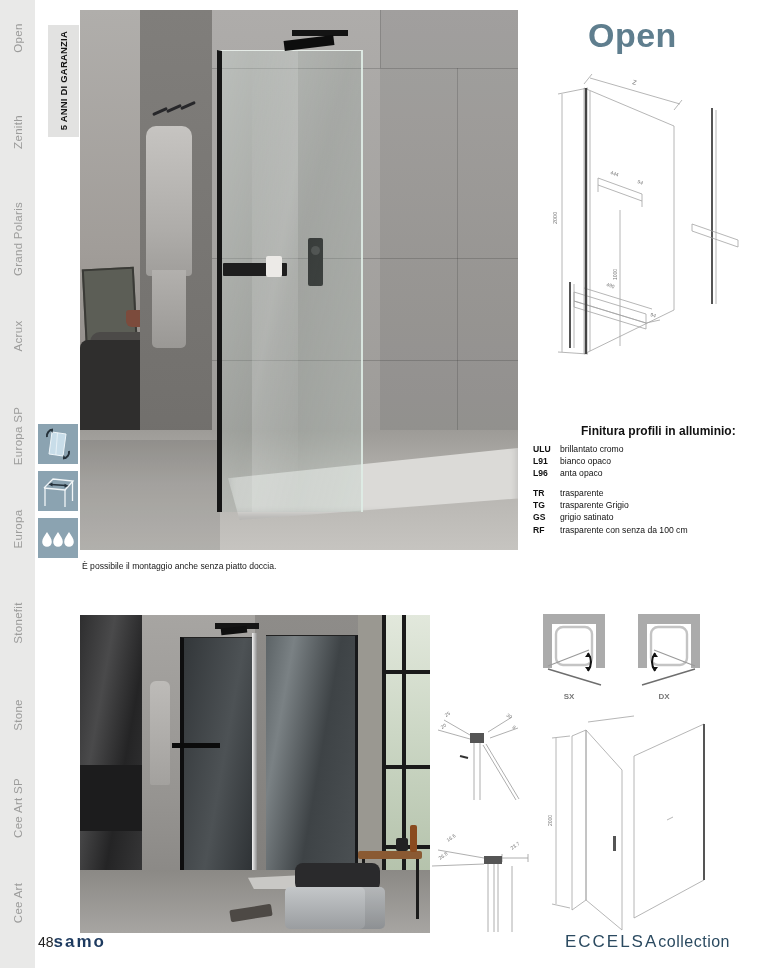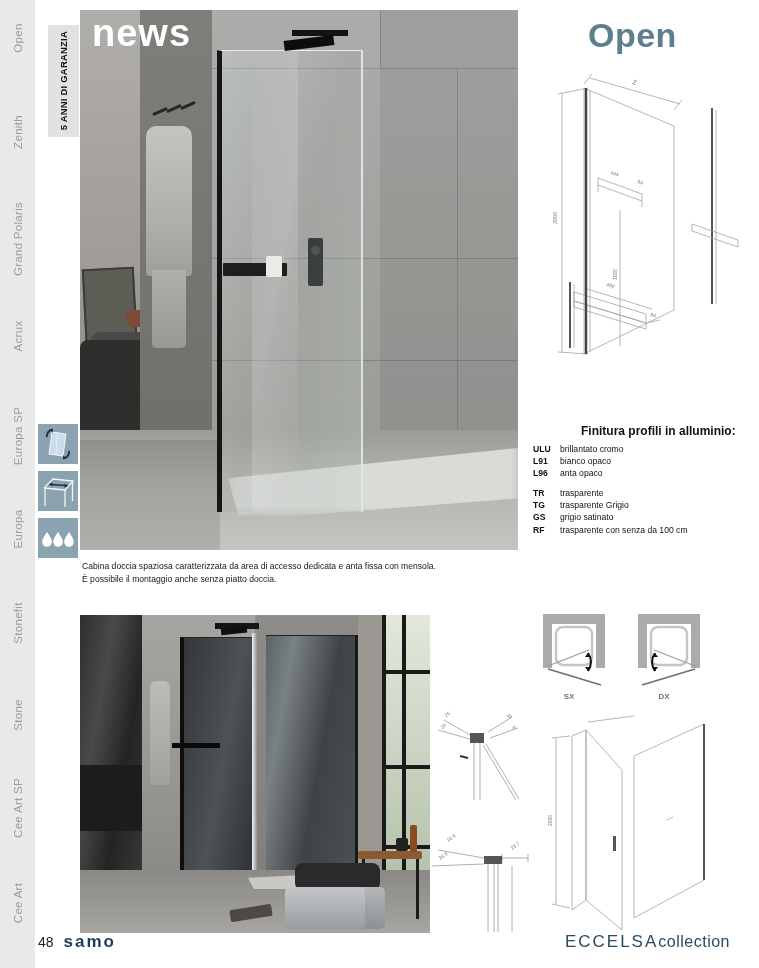--- a/index.html
+++ b/index.html
@@ -111,21 +111,21 @@
   .p2-jar { position:absolute; left:316px; top:223px; width:12px; height:13px; background:#222; border-radius:2px; }
   .p2-case { position:absolute; left:205px; top:272px; width:100px; height:42px; border-radius:5px;
              background:linear-gradient(180deg,#c4c7c9,#9a9da0);
              box-shadow:inset -20px 0 0 rgba(0,0,0,.08); }
   .p2-duffel { position:absolute; left:215px; top:248px; width:85px; height:28px; background:#2a2a2c; border-radius:8px; }
   .p2-shoes { position:absolute; left:150px; top:292px; width:42px; height:12px; background:#4d4945; transform:rotate(-9deg); border-radius:2px; }
 
   
   .footer { position:absolute; left:38px; top:932px; width:692px; display:flex; justify-content:space-between; align-items:baseline; }
   .pageno { font-size:14px; color:#222; }
-  .brand { font-size:17px; font-weight:800; letter-spacing:2px; color:#1d3a5f; margin-left:10px; }
+  .brand { font-size:17px; font-weight:800; letter-spacing:2px; color:#1d3a5f; margin-left:0; }
   .coll-name { font-size:17px; font-weight:500; letter-spacing:2px; color:#2b4a60; }
   .coll-suffix { font-size:16px; font-weight:400; letter-spacing:.5px; color:#2b4a60; }
 </style>
 </head>
 <body>
 
 <div class="page">
 
   <aside class="sidebar">
     <div class="side-label" style="top:39px"><span>Open</span></div>
@@ -167,21 +167,20 @@
     <div class="p1-floor-shade"></div>
     <div class="p1-tray"></div>
     <div class="p1-mixer"></div>
     <div class="p1-glass">
         <div class="p1-glass-streak"></div>
       </div>
     <div class="p1-arm"></div>
     <div class="p1-head"></div>
     <div class="p1-shelf"></div>
     <div class="p1-soap"></div>
-    <div class="news">news</div>
   </section>
 
   <div class="feat" style="top:424px">
     <svg width="40" height="40" viewBox="0 0 40 40">
       <rect width="40" height="40" fill="#8ba3b1"></rect>
       <polygon points="14,8 28,10 25,32 11,30" fill="#c8dde9" stroke="#eef5f9" stroke-width="1"></polygon>
       <line x1="19.5" y1="8.8" x2="17.8" y2="31" stroke="#eef5f9" stroke-width="0.8"></line>
       <path d="M9,13 A6.5,6.5 0 0 1 15,5.5" stroke="#25313a" stroke-width="2" fill="none"></path>
       <polygon points="15,5.5 11.5,5 14.5,9" fill="#25313a"></polygon>
       <path d="M31,27 A6.5,6.5 0 0 1 25,34.5" stroke="#25313a" stroke-width="2" fill="none"></path>
@@ -205,21 +204,20 @@
       <rect width="40" height="40" fill="#8ba3b1"></rect>
       <g fill="#ffffff">
         <path transform="translate(9,21)" d="M0 -7 C2.5 -3,4.8 -.5,4.8 3 A4.8 4.8 0 1 1 -4.8 3 C-4.8 -.5,-2.5 -3,0 -7 Z"></path>
         <path transform="translate(20,21)" d="M0 -7 C2.5 -3,4.8 -.5,4.8 3 A4.8 4.8 0 1 1 -4.8 3 C-4.8 -.5,-2.5 -3,0 -7 Z"></path>
         <path transform="translate(31,21)" d="M0 -7 C2.5 -3,4.8 -.5,4.8 3 A4.8 4.8 0 1 1 -4.8 3 C-4.8 -.5,-2.5 -3,0 -7 Z"></path>
       </g>
     </svg>
   </div>
 
   <div class="caption">
-    <div>Cabina doccia spaziosa caratterizzata da area di accesso dedicata e anta fissa con mensola.</div>
     <div>È possibile il montaggio anche senza piatto doccia.</div>
   </div>
 
   <h1 class="open-title">Open</h1>
 
   <svg class="tech" style="left:540px; top:52px;" width="219" height="365" viewBox="0 0 219 365">
     <g stroke="#a3a3a3" stroke-width="0.8" fill="none">
 
       <line x1="50" y1="26" x2="140" y2="52"></line>
       <line x1="44" y1="32" x2="52" y2="22"></line>

